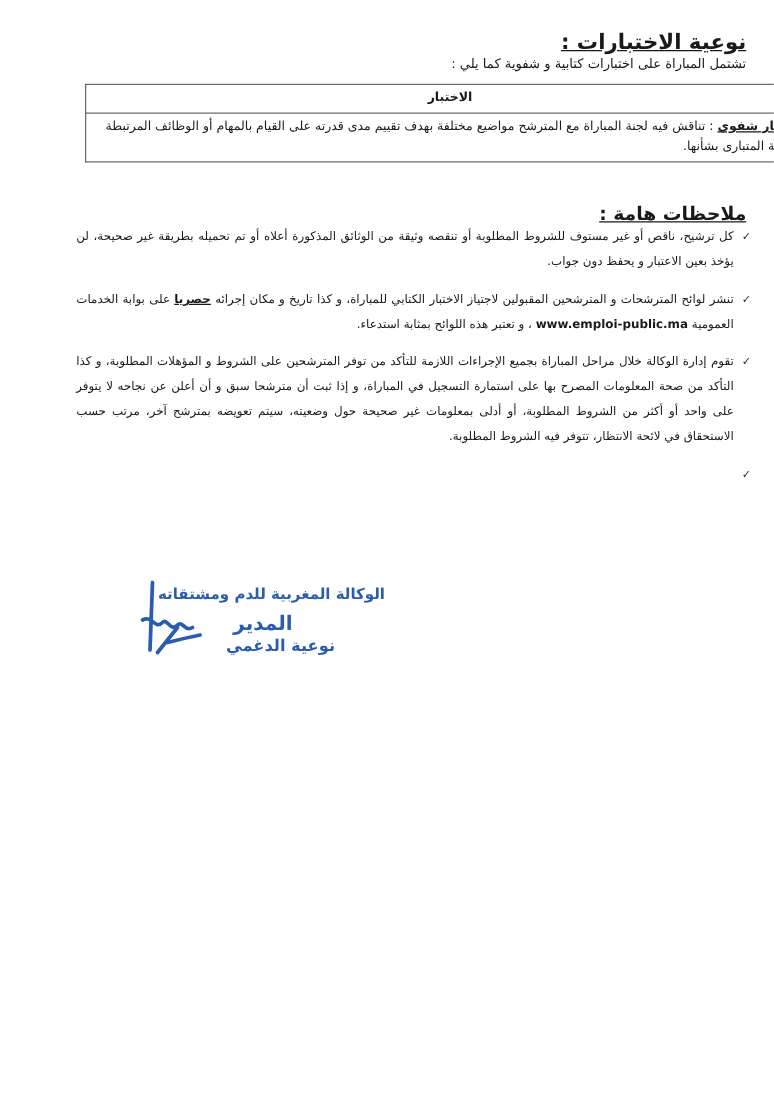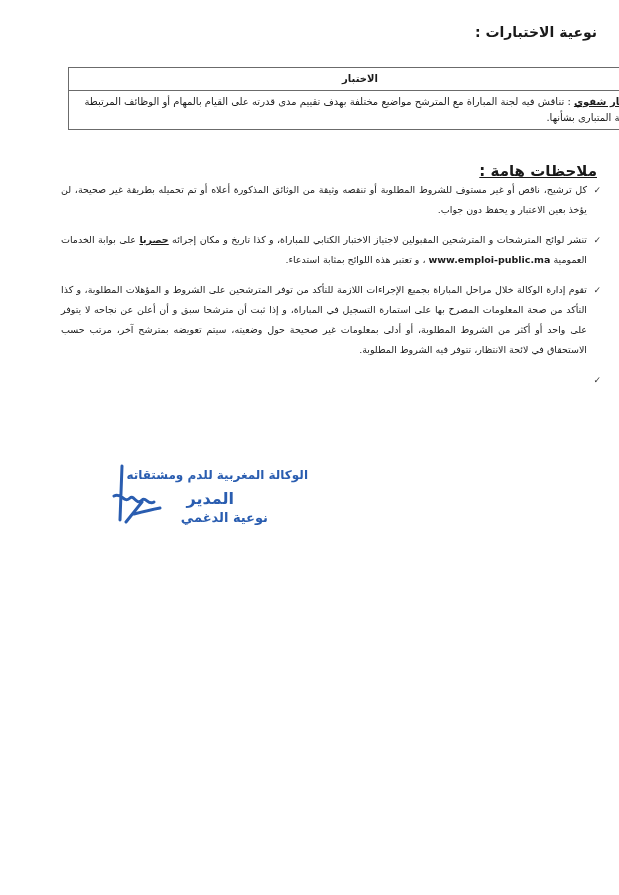--- a/index.html
+++ b/index.html
@@ -3,21 +3,21 @@
   <meta charset="utf-8">
   <style>
     html, body { margin: 0; padding: 0; background: #ffffff; }
     body {
       width: 619px; height: 895px; position: relative; overflow: hidden;
       font-family: "DejaVu Sans", sans-serif; color: #1a1a1a;
     }
     .page { position: absolute; inset: 0; direction: rtl; }
     .section-title {
       position: absolute; right: 22px; top: 24px;
-      font-size: 14px; font-weight: bold; 
+      font-size: 17px; font-weight: bold; text-decoration: underline;
     }
     .intro {
       position: absolute; right: 22px; top: 45px;
       font-size: 10.5px;
     }
     .tests-table {
       position: absolute; left: 68px; top: 67px; width: 584px;
       border-collapse: collapse; font-size: 10px;
     }
     .tests-table th, .tests-table td {
@@ -46,20 +46,21 @@
     .stamp-agency { top: 0; right: 0; font-size: 12px; }
     .stamp-title { top: 21px; right: 74px; font-size: 16px; }
     .stamp-name { top: 42px; right: 40px; font-size: 13px; }
     .signature { position: absolute; left: 0; top: -6px; }
   </style>
 </head>
 <body>
 
 <div class="page">
   <div class="section-title">نوعية الاختبارات :</div>
+  <div class="intro">تشتمل المباراة على اختبارات كتابية و شفوية كما يلي :</div>
 
   <table class="tests-table">
     <thead>
       <tr>
         <th>الاختبار</th>
       </tr>
     </thead>
     <tbody>
       <tr>
         <td>

